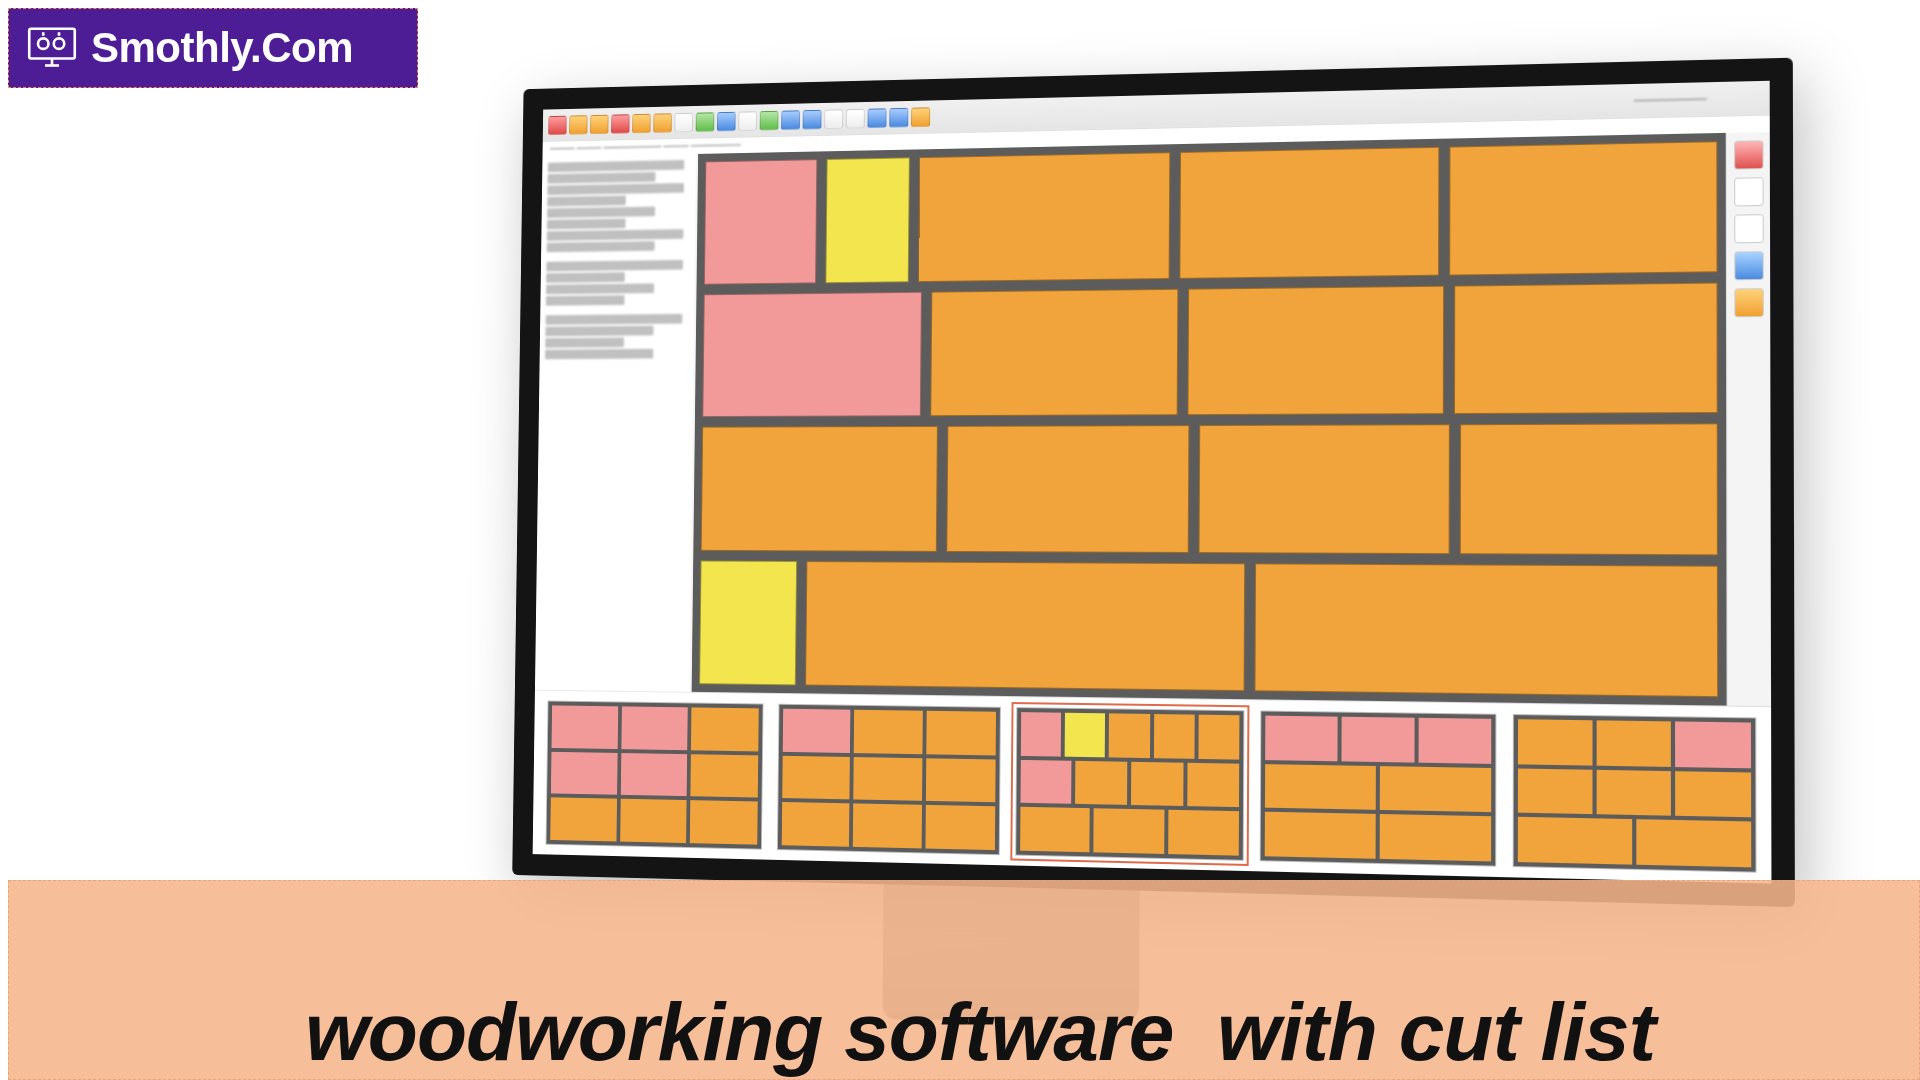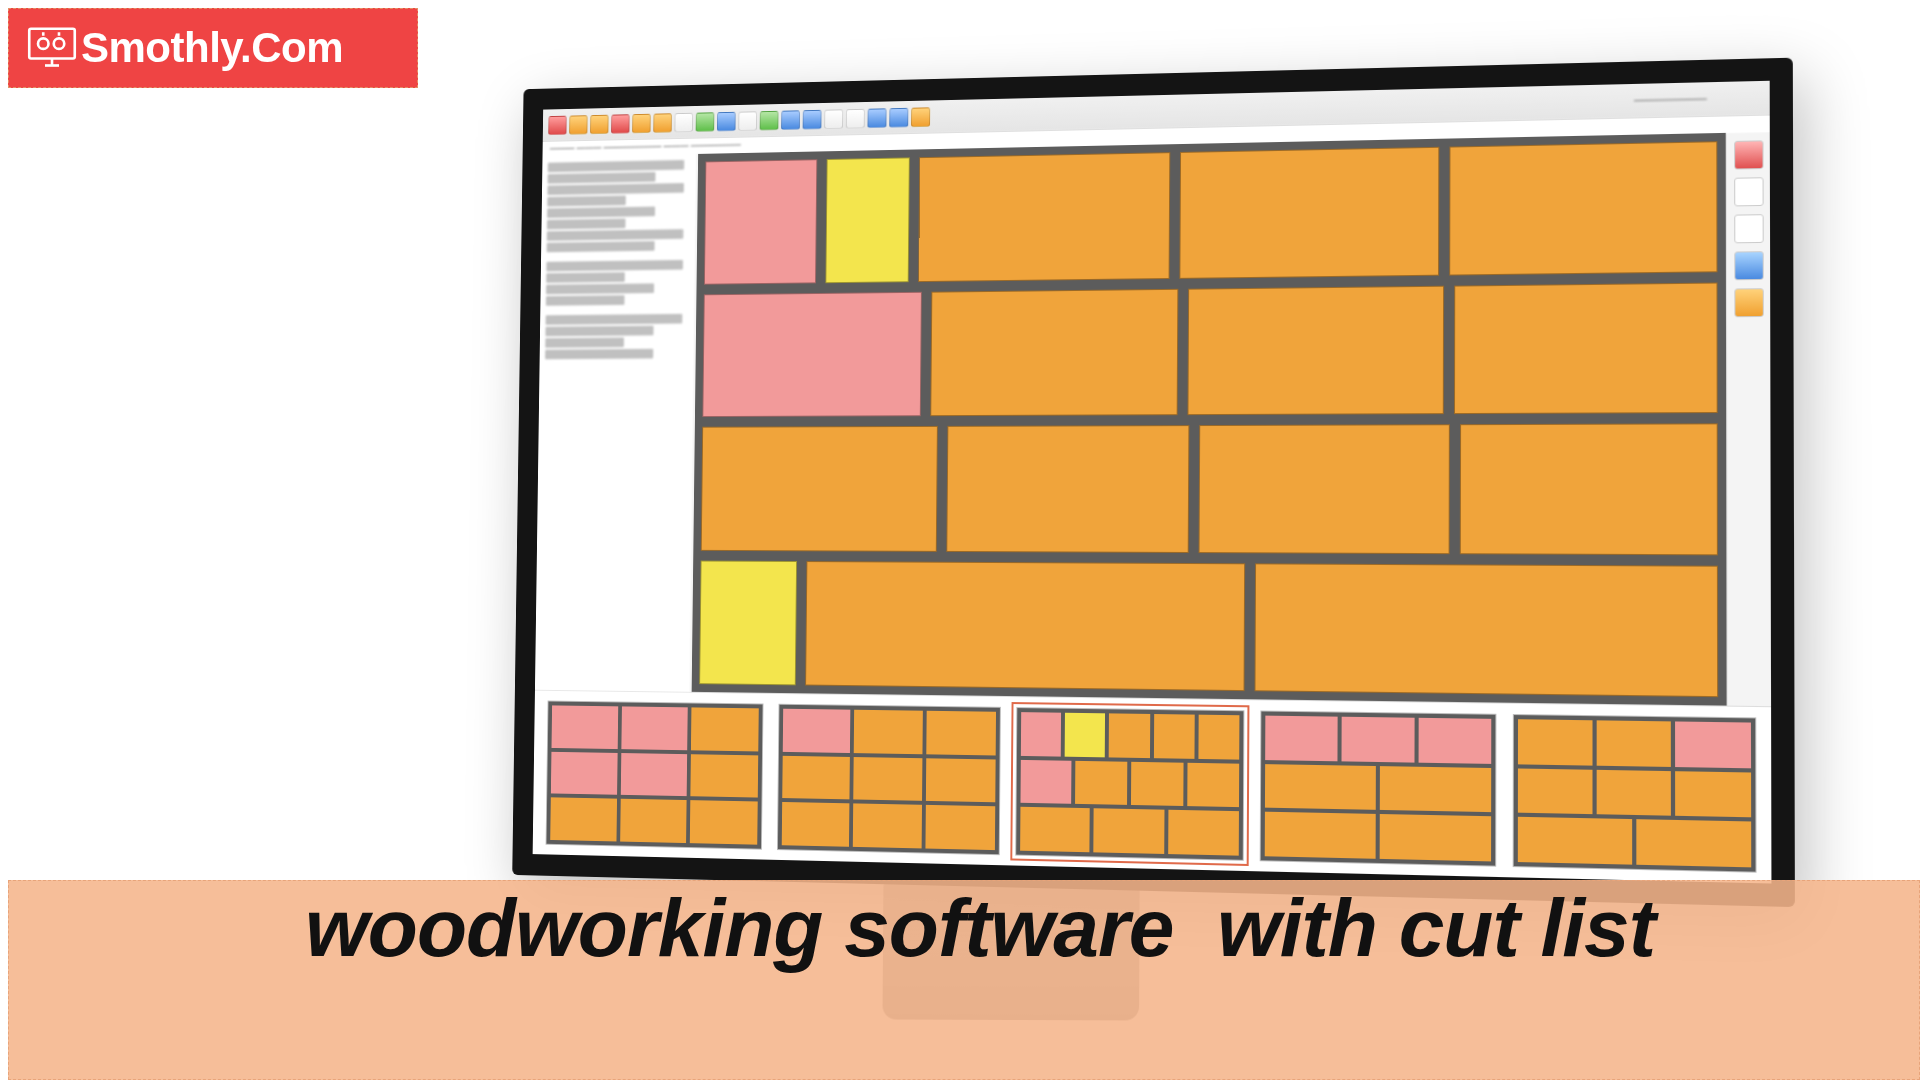--- a/index.html
+++ b/index.html
@@ -12,25 +12,26 @@
       overflow: hidden;
     }
 
     
     .logo-badge {
       position: absolute;
       top: 8px;
       left: 8px;
       width: 410px;
       height: 80px;
-      background: #ef4444;
+      background: #4c1d95;
       border: 1px dashed #e39065;
       display: flex;
       align-items: center;
       padding: 0 14px;
+      gap: 10px;
     }
     .logo-icon {
       width: 58px;
       height: 58px;
       position: relative;
       display: flex;
       align-items: center;
       justify-content: center;
     }
     .logo-icon svg { display: block; }
@@ -204,21 +205,21 @@
     
     .caption-band {
       position: absolute;
       left: 8px;
       right: 0;
       bottom: 0;
       height: 200px;
       background: rgba(245, 181, 139, 0.88);
       border: 1px dashed #e8a47a;
       display: flex;
-      align-items: flex-start;
+      align-items: flex-end;
       justify-content: center;
       padding-left: 32px;
     }
     .caption-text {
       font-style: italic;
       font-weight: 800;
       font-size: 82px;
       color: #111111;
       letter-spacing: -1px;
       white-space: pre;

